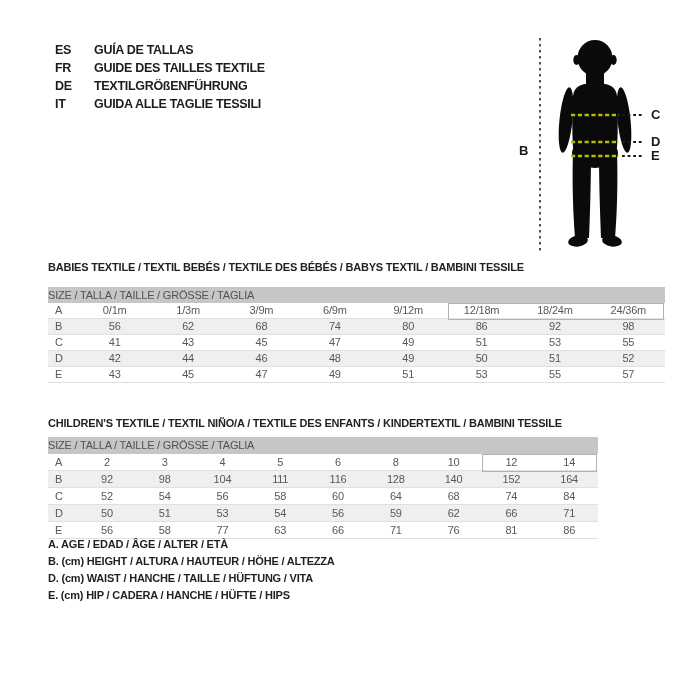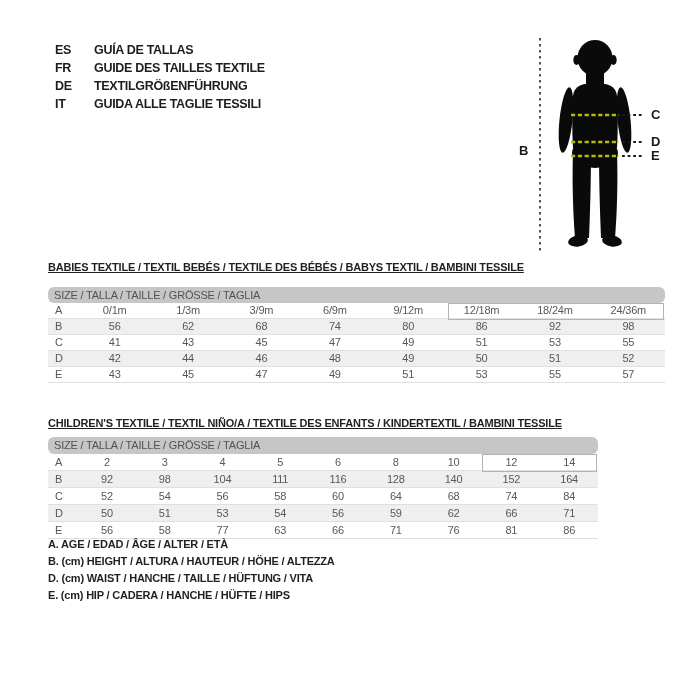--- a/index.html
+++ b/index.html
@@ -12,30 +12,30 @@
   .lang-block{position:absolute;left:55px;top:41px;letter-spacing:-0.3px;}
   .lang-row{display:flex;height:18px;line-height:18px;font-size:12.5px;font-weight:700;color:#1d1d1b;}
   .lang-code{width:39px;}
   .lang-label{white-space:nowrap;}
 
   
   .figure{position:absolute;left:513px;top:26px;width:186px;height:232px;}
   .figure text{font-family:"Liberation Sans",sans-serif;font-weight:600;font-size:13px;fill:#1a1a1a;}
 
   
-  .section-title{position:absolute;left:48px;font-size:11px;font-weight:700;color:#231f20;letter-spacing:-0.2px;white-space:nowrap;text-decoration:underline;}
+  .section-title{position:absolute;left:48px;font-size:11px;font-weight:700;color:#231f20;letter-spacing:-0.2px;white-space:nowrap;}
   #babies-title{top:261px;}
   #children-title{top:417px;}
 
   
   .size-table{position:absolute;left:48px;}
   .size-table.babies{top:287px;width:617px;--rh:16px;}
   .size-table.children{top:437px;width:550px;--rh:17px;}
   .t-head{height:var(--rh);line-height:var(--rh);background:#c6c6c6;color:#525254;
-          font-size:11px;padding-left:6px;letter-spacing:-0.2px;box-sizing:border-box;border-radius:6px;}
+          font-size:11px;padding-left:0;letter-spacing:-0.2px;box-sizing:border-box;}
   .t-row{display:flex;height:var(--rh);line-height:calc(var(--rh) - 1px);font-size:11px;color:#58585a;
          border-bottom:1px solid #e0e0e0;box-sizing:border-box;letter-spacing:-0.2px;}
   .t-row:nth-child(even){background:#efefef;}
   .t-label{width:30px;padding-left:7px;box-sizing:border-box;}
   .t-cell{flex:1;text-align:center;}
   .hl-box{position:absolute;border:1px solid #b3b3b3;background:transparent;box-sizing:border-box;}
   .hl-babies{left:400px;top:16px;width:216px;height:17px;}
   .hl-children{left:434px;top:17px;width:115px;height:18px;}
 
   

